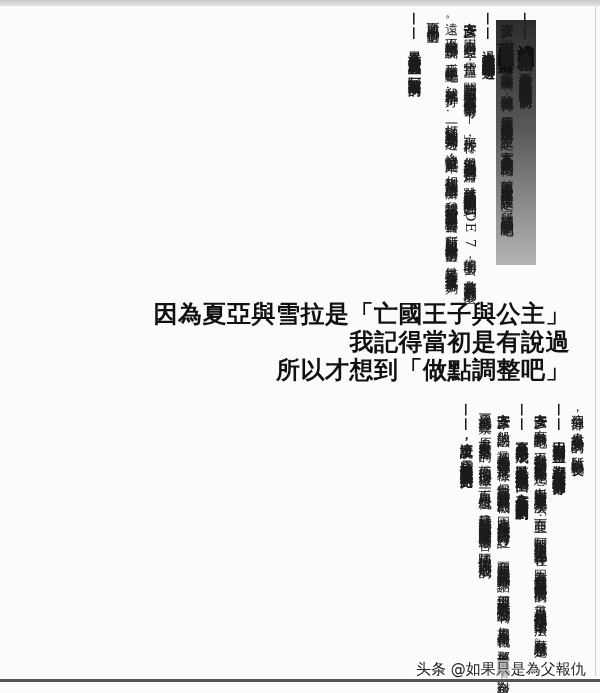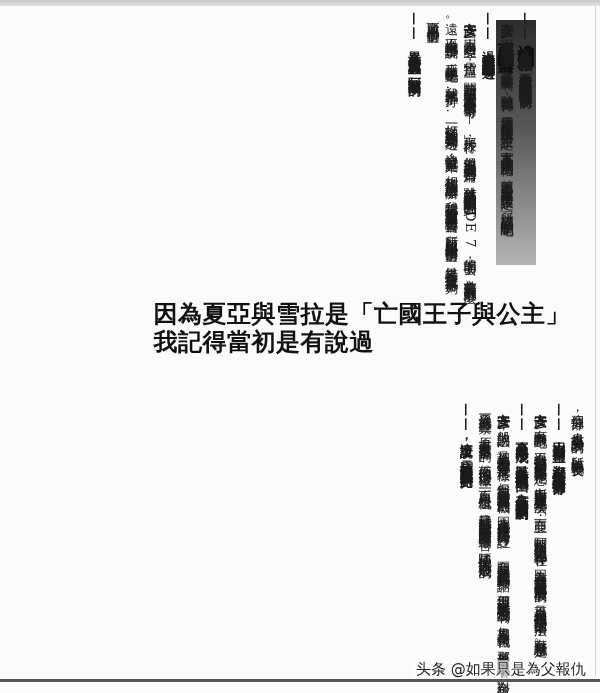--- a/index.html
+++ b/index.html
@@ -89,21 +89,21 @@
   }
   .bottom-block {
     right: 14px; top: 403px;
     height: 272px;
   }
 
   
   .pullquote {
     position: absolute;
     right: 30px; top: 300px;
-    text-align: left;
+    text-align: right;
     font-family: "DejaVu Serif", "Liberation Serif", serif;
     font-weight: bold;
     font-size: 24px;
     line-height: 28px;
     color: #111;
     letter-spacing: 0.5px;
   }
   .pullquote div { white-space: nowrap; }
 
   
@@ -135,20 +135,21 @@
     <p class="q">——為什麼會想到，要畫出電視版中從未提及的「一年戰爭以前」？</p>
     <p><span class="speaker">安彥</span>　<span>因為我認為夏亞跟雪拉的過往故事，還是非畫不可啊。雖然我覺得，這個常被人提起的「亡國王子與公主」設定，實在不太像是鋼彈的風格，然而因為還是會有人接受這種設定，所以才想到「做點調整吧」。</span></p>
     <p class="q indent">——過去篇當初預定是要畫到哪邊？</p>
     <p><span class="speaker">安彥</span>　<span>因為是叫「夏亞．雪拉篇」，一開始是有想著一定要畫到有名的「卡斯巴爾哥哥——」那段才行，但並沒想過要畫到「魯姆篇」。雖然結果還是讓劇情繞了一圈回到SIDE 7的場面去了，之前其實沒有想到那麼遠。不過編輯部都說了：「反正就順便畫吧」，我就順水推舟了……打從一開始想到要畫到那邊，心情就沉重起來，相當煩惱應該怎麼辦。我記得當初是有說過「因為想畫過去篇，所以想預留一冊單行本的份量」，結果畫了之後就發現一冊不夠，而成了兩冊的份量。</span></p>
     <p class="q indent">——畢竟為什麼會成為夏亞．阿茲那布爾的</p>
   </div>
 
   <div class="pullquote">
     <div>因為夏亞與雪拉是「亡國王子與公主」</div>
     <div>我記得當初是有說過</div>
+    <div>所以才想到「做點調整吧」</div>
   </div>
 
   <div class="col-block bottom-block">
     <p>這個部分，也是有必要說明的，所以篇幅就變長了。</p>
     <p class="q indent">——因為到目前為止，都沒有在任何地方描繪過這個部分。</p>
     <p><span class="speaker">安彥</span>　<span>有點誇張對吧？不過我對於情節處理的方式從未另作他想。卡斯巴爾應該算是死過一次了，而「夏亞．阿茲那布爾」這號人物也非得存在。因為只有這點是連基西莉亞都無法看破的。只不過是用稍微悲慘了些的描述手法，有點殘忍就是了。</span></p>
     <p class="q indent">——夏亞的人格形成，以及要對薩比家復仇的理由，在作品中有相當多的刻劃啊。</p>
     <p><span class="speaker">安彥</span>　<span>一般的說法，是認為他想為父報仇才會變成這樣，但我自己認為應該是更為個人的動機，因此改成替母親報仇這樣的方向（註1）。夏亞明明就是設定成頭腦好到不像話，但卻表現得一點戰略概念也沒有啊。如果只是為父報仇，那只要提出自己是正統繼承者，對今後發展抱持一些願景，原本是可以有更多選擇的，然而他卻沒這樣做，反而一心只想復仇，這就只能解釋成可能因為童年時遭受的特殊傷害，驅使了他的復仇心而造成的。</span></p>
     <p class="q indent">——這麼說，雪拉的童年就是以夏亞的對比</p>
   </div>

